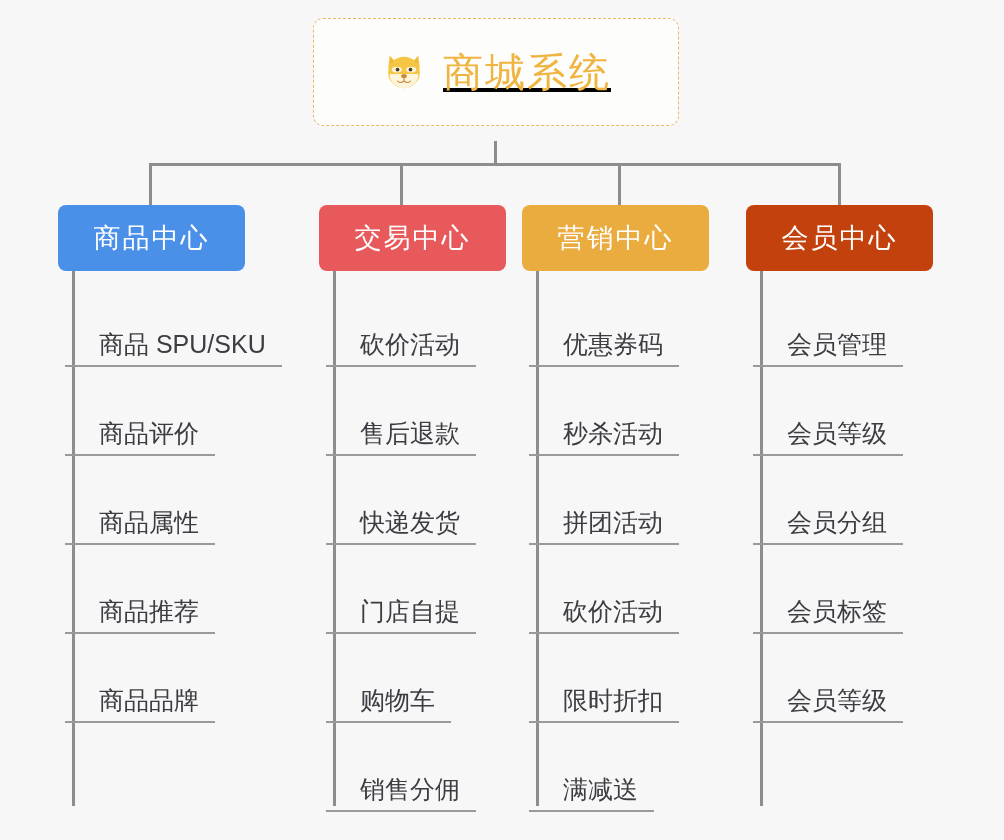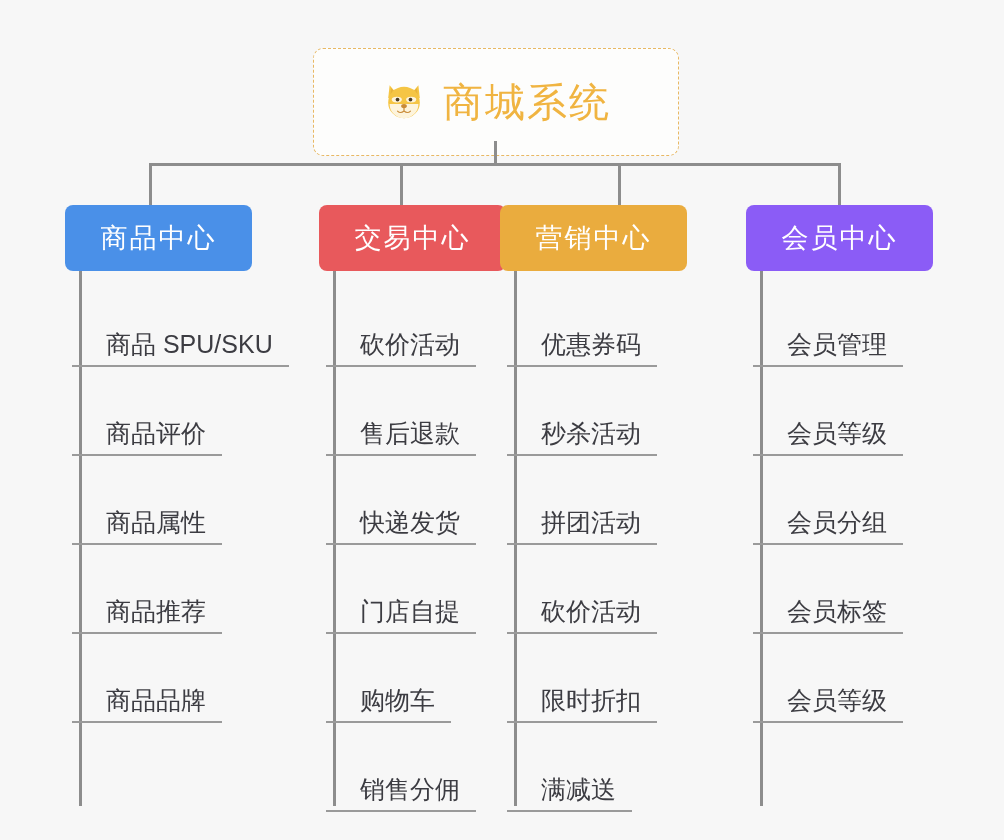--- a/index.html
+++ b/index.html
@@ -18,31 +18,32 @@
   #mindmap {
     position: relative;
     width: 1004px;
     height: 840px;
   }
 
   
   .root-node {
     position: absolute;
     left: 313px;
-    top: 48px;
+    top: 18px;
     width: 366px;
     height: 108px;
     box-sizing: border-box;
     background: #fdfdfc;
     border: 1px dashed #e8b863;
     border-radius: 10px;
     display: flex;
     align-items: center;
     justify-content: center;
     gap: 14px;
+    text-decoration: underline;
   }
   .root-icon {
     font-size: 42px;
     line-height: 1;
     display: block;
     width: 48px;
     height: 48px;
     position: relative;
   }
   .shiba {
@@ -127,34 +128,34 @@
     display: inline-block;
     border-bottom: 2px solid #9a9a9a;
     padding: 0 16px 7px 34px;
     font-size: 25px;
     color: #3c3c42;
     line-height: 1.1;
     white-space: nowrap;
   }
 
   
-  #branch-0 { left: 65px; }
+  #branch-0 { left: 58px; }
   #branch-0 .branch-header { width: 187px; background: #4a90e8; }
   #branch-0 .trunk { left: 14px; }
 
   #branch-1 { left: 319px; }
   #branch-1 .branch-header { width: 187px; background: #e8595c; }
   #branch-1 .trunk { left: 14px; }
 
-  #branch-2 { left: 500px; }
+  #branch-2 { left: 522px; }
   #branch-2 .branch-header { width: 187px; background: #eaac3e; }
   #branch-2 .trunk { left: 14px; }
 
   #branch-3 { left: 746px; }
-  #branch-3 .branch-header { width: 187px; background: #8b5cf6; }
+  #branch-3 .branch-header { width: 187px; background: #c2410c; }
   #branch-3 .trunk { left: 14px; }
 </style>
 </head>
 <body>
 
 <div id="mindmap">
 
   <div class="root-node">
     <span class="root-icon">
       <svg class="shiba" viewBox="0 0 64 64" xmlns="http://www.w3.org/2000/svg">

